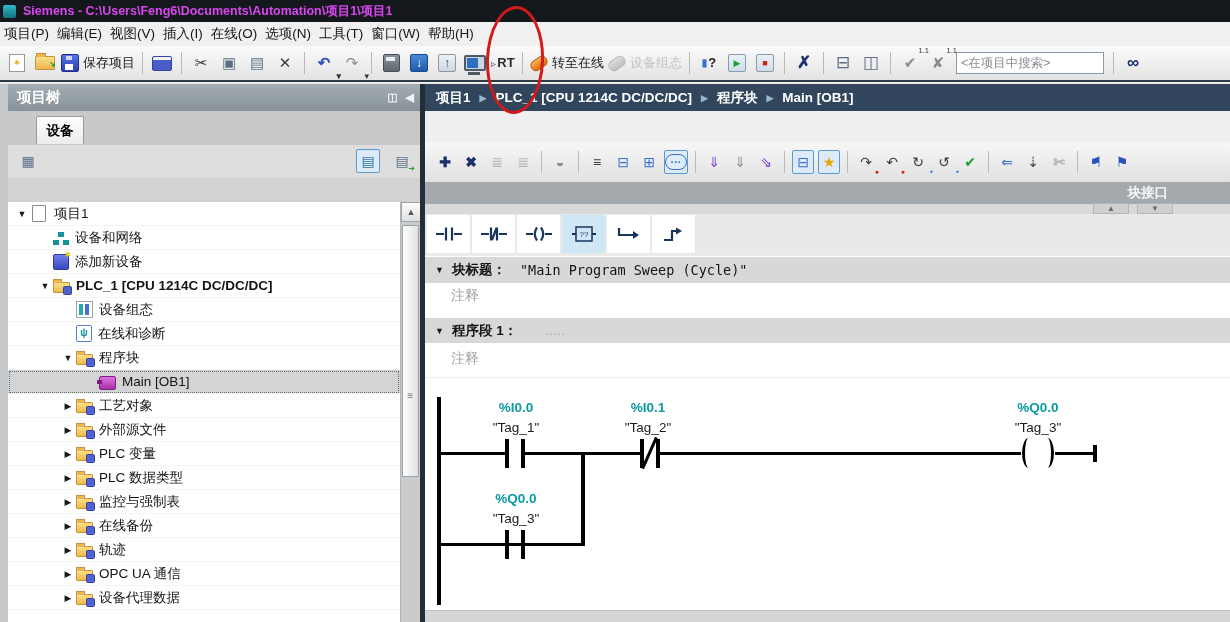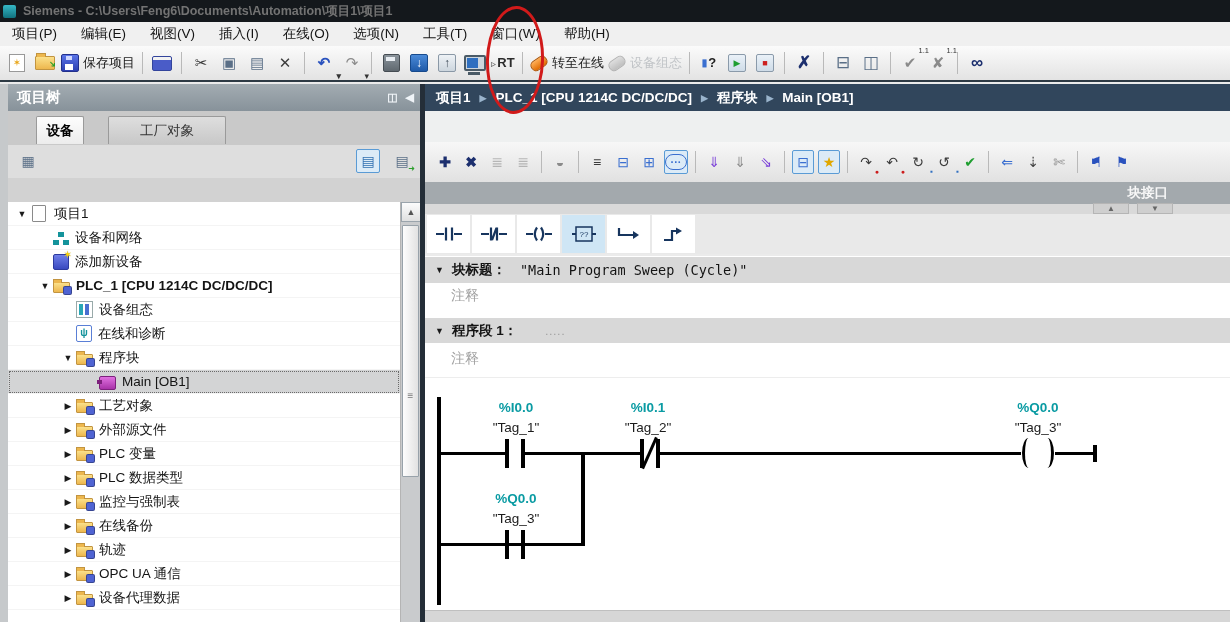--- a/index.html
+++ b/index.html
@@ -1,25 +1,25 @@
 <!DOCTYPE html>
 <html><head>
 <meta charset="utf-8">
 <style>
   html,body{margin:0;padding:0;background:#9c9c9c;}
   #app{position:relative;width:1230px;height:622px;overflow:hidden;background:#ebebeb;
        font-family:"Liberation Sans",sans-serif;-webkit-font-smoothing:antialiased;}
   
-  .titlebar{position:absolute;left:0;top:0;width:1230px;height:22px;background:#14181c;color:#737373;
+  .titlebar{position:absolute;left:0;top:0;width:1230px;height:22px;background:#14181c;color:#d946ef;
             display:flex;align-items:center;gap:7px;font-size:12.5px;font-weight:bold;}
   .app-icon{width:13px;height:13px;margin-left:3px;border-radius:2px;background:linear-gradient(#35b7c6,#11727e);flex:none;}
   
   .menubar{position:absolute;left:0;top:22px;width:1230px;height:24px;background:#f0f0f0;border-bottom:1px solid #d6d6d6;
            display:flex;align-items:center;font-size:13.5px;color:#141414;}
-  .menu-item{padding:2px 12px;white-space:nowrap;}
+  .menu-item{padding:2px 4px;white-space:nowrap;}
   
   .toolbar{position:absolute;left:0;top:46px;width:1230px;height:36px;background:linear-gradient(#fbfbfb,#e3e3e3);
            border-bottom:2px solid #2e3a44;display:flex;align-items:center;padding-left:3px;box-sizing:border-box;overflow:hidden;}
   .tbtn{height:26px;min-width:24px;display:inline-flex;align-items:center;justify-content:center;margin:0 2px;position:relative;
         font-size:15px;color:#333;border-radius:2px;}
   .tbtn .glyph{display:inline-flex;align-items:center;justify-content:center;min-width:18px;height:18px;line-height:18px;}
   .tbtn.dis{opacity:.55;}
   .tlabel{font-size:13px;margin-left:4px;color:#1a1a1a;white-space:nowrap;}
   .tbtn.dis .tlabel{color:#9aa0a6;}
   .tsep{width:1px;height:22px;background:#b9b9b9;margin:0 5px;flex:none;}
@@ -265,39 +265,39 @@
       </span>
       <span class="tsep"></span>
       <span class="tbtn c-gray">
         <span class="glyph">✔</span>
         <span class="badge b-txt">1.1</span>
       </span>
       <span class="tbtn c-gray">
         <span class="glyph">✘</span>
         <span class="badge b-txt">1.1</span>
       </span>
+      <span class="tsearch"><input class="tinput" placeholder="&lt;在项目中搜索&gt;" style=""></span>
       <span class="tsep"></span>
       <span class="tbtn c-navy big">
         <span class="glyph">∞</span>
       </span>
     </div>
 
   <div class="left-strip"></div>
 
   <div class="panel-header">
     <span>项目树</span>
     <span class="ph-icons">
       <span>◫</span>
       <span>◀</span>
     </span>
   </div>
 
   <div class="tabs-area">
     <span class="tab active">设备</span>
-    <span class="tab inactive">工厂对象</span>
   </div>
 
   <div class="mini-toolbar">
     <span class="mtb" style="left:8px">▦</span>
     <span class="mtb active" style="left:348px">▤</span>
     <span class="mtb" style="left:382px">▤<span class="badge b-green">➜</span></span>
   </div>
 
   <div class="panel-gap"></div>
 

